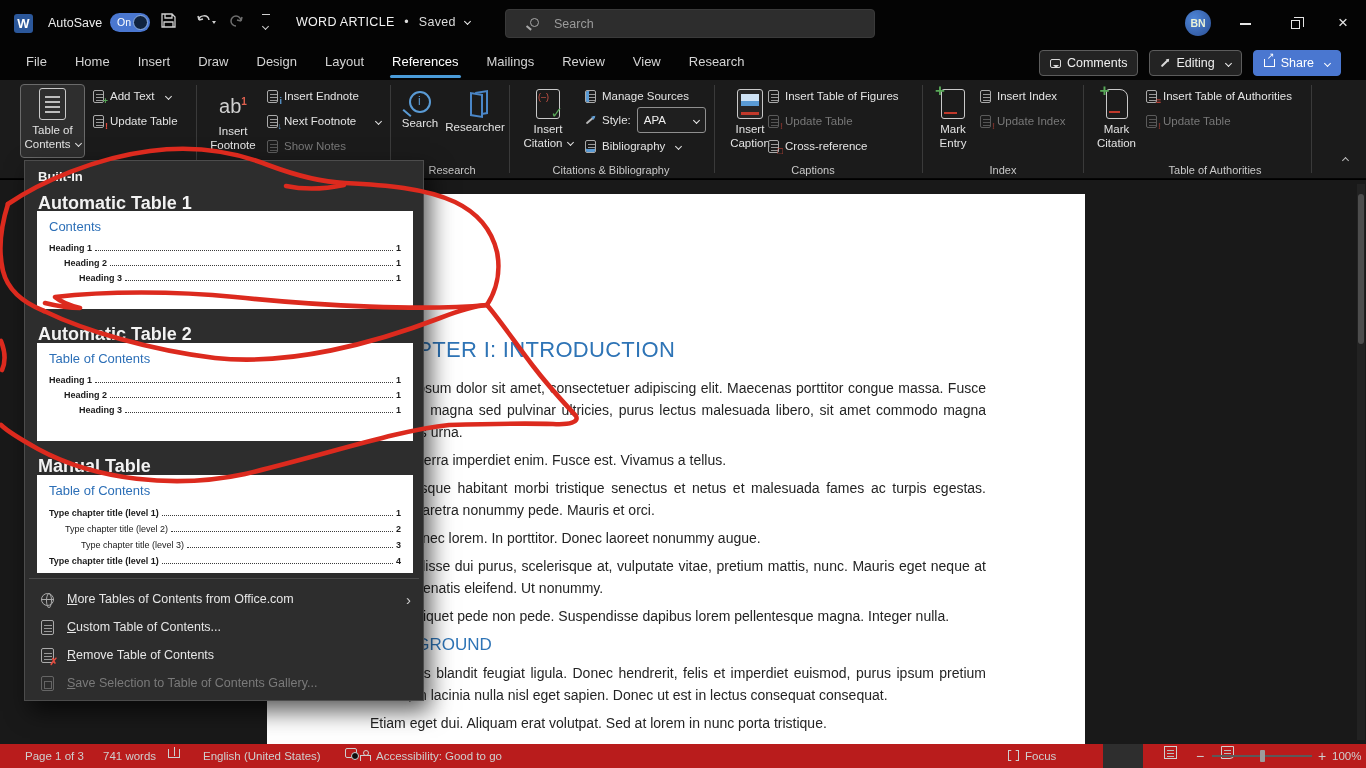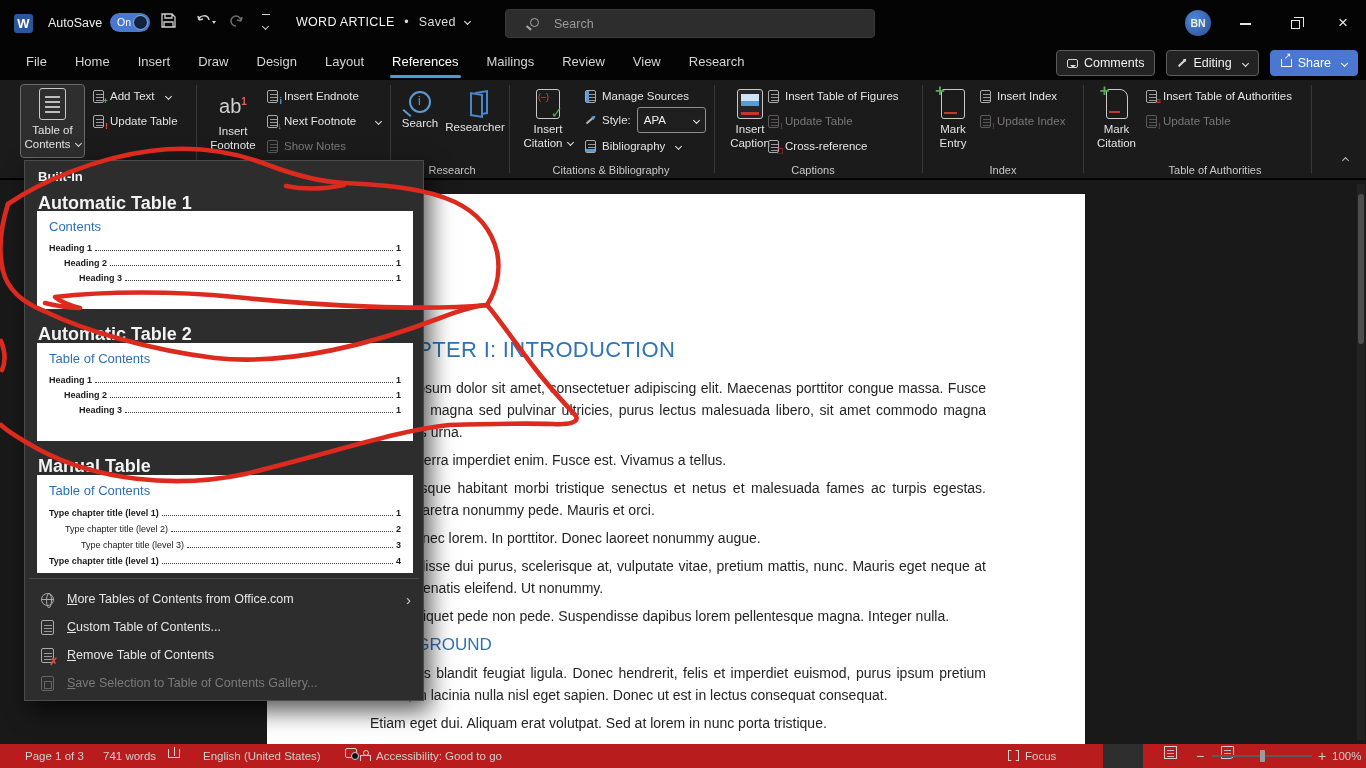--- a/index.html
+++ b/index.html
@@ -28,21 +28,21 @@
 
   .chev { display:inline-block; width:5px; height:5px; border-right:1.4px solid currentColor; border-bottom:1.4px solid currentColor; transform:rotate(45deg); vertical-align:2px; margin-left:5px; }
   .chev.up { transform:rotate(-135deg); vertical-align:-1px; }
 
   
   .tabsrow { position:absolute; left:0; top:46px; width:1366px; height:34px; background:#040404; }
   .tabs { position:absolute; left:12px; top:0; display:flex; height:34px; }
   .tab { padding:0 14px; font-size:13px; color:#d4d4d4; line-height:32px; position:relative; white-space:nowrap; }
   .tab.active { color:#fff; }
   .tab.active::after { content:""; position:absolute; left:12px; right:12px; bottom:2px; height:3px; border-radius:2px; background:#4a9bd8; }
-  .top-actions { position:absolute; right:8px; top:4px; display:flex; gap:11px;padding-left:48px; }
+  .top-actions { position:absolute; right:25px; top:4px; display:flex; gap:11px;padding-left:48px; }
   .pillbtn { height:26px; border:1px solid #5c5c5c; border-radius:4px; background:#232323; color:#f0f0f0; font-size:12.5px; display:flex; align-items:center; padding:0 10px; gap:6px; }
   .pillbtn.share { background:#4a77d0; border-color:#4a77d0; color:#fff; }
   .bubble-ic { width:11px; height:9px; border:1.3px solid #d8d8d8; border-radius:2px; position:relative; }
   .bubble-ic::after { content:""; position:absolute; left:2px; bottom:-4px; border:3px solid transparent; border-top-color:#d8d8d8; }
   .pencil-ic { width:10px; height:2px; background:#d8d8d8; transform:rotate(-45deg); border-radius:1px; position:relative; }
   .pencil-ic::after { content:""; position:absolute; right:-3px; top:-1px; border:2px solid transparent; border-left:3px solid #d8d8d8; }
   .share-ic { width:11px; height:8px; border:1.3px solid #fff; border-top:none; position:relative; }
   .share-ic::after { content:"↗"; position:absolute; left:2px; top:-8px; font-size:9px; color:#fff; }
 
   

